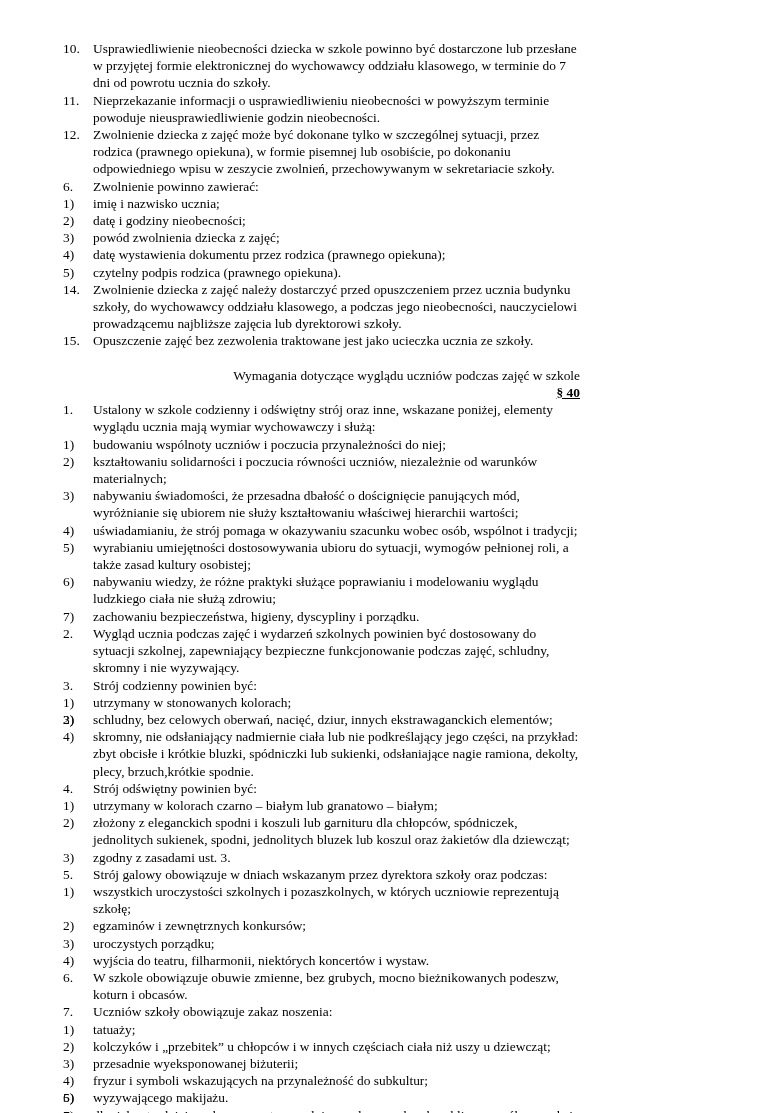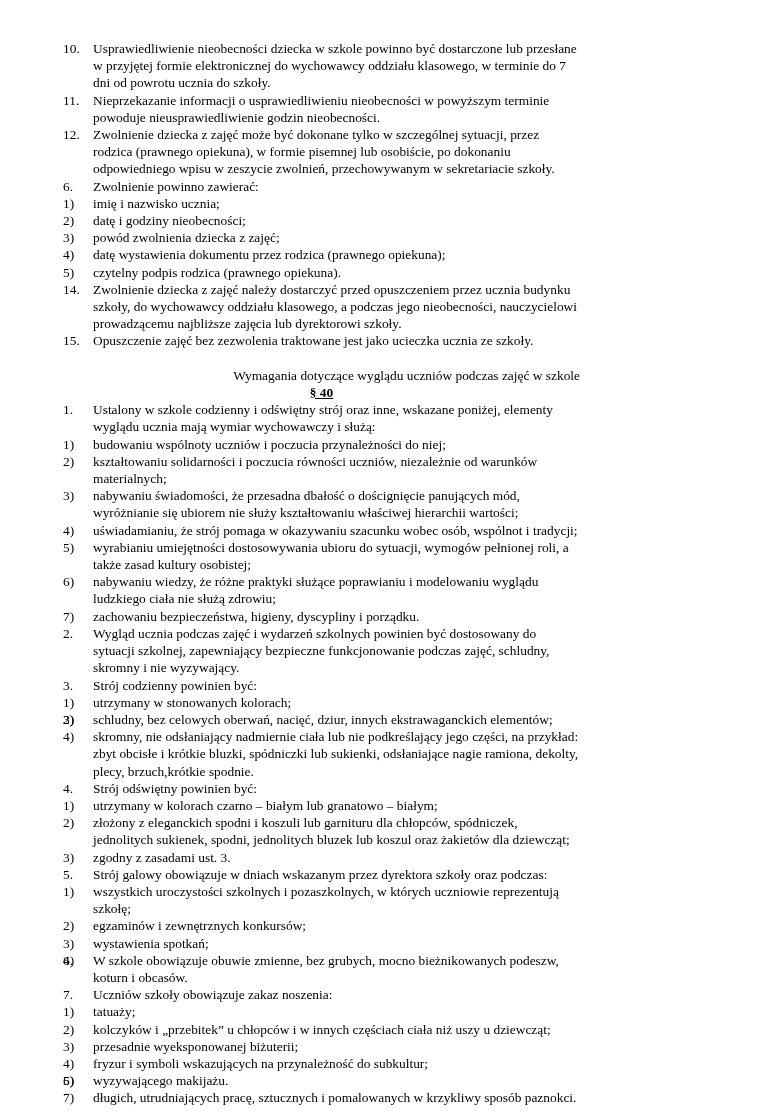--- a/index.html
+++ b/index.html
@@ -34,21 +34,21 @@
     position: absolute;
     left: 0;
     top: 0;
     white-space: nowrap;
   }
   .heading-block {
     text-align: right;
     margin-top: 17.2px;
   }
   .para-mark {
-    text-align: center;
+    text-align: right;
     font-weight: bold;
     text-decoration: underline;
   }
 </style>
 </head>
 <body>
 
 <div class="page">
 
   <div class="doc-list">
@@ -84,22 +84,22 @@
       <div class="doc-item"><span class="marker">2)</span></div>
       <div class="doc-item"><span class="marker">3)</span><span>schludny, bez celowych oberwań, nacięć, dziur, innych ekstrawaganckich elementów;</span></div>
       <div class="doc-item"><span class="marker">4)</span><span>skromny, nie odsłaniający nadmiernie ciała lub nie podkreślający jego części, na przykład: zbyt obcisłe i krótkie bluzki, spódniczki lub sukienki, odsłaniające nagie ramiona, dekolty, plecy, brzuch,krótkie spodnie.</span></div>
       <div class="doc-item"><span class="marker">4.</span><span>Strój odświętny powinien być:</span></div>
       <div class="doc-item"><span class="marker">1)</span><span>utrzymany w kolorach czarno – białym lub granatowo – białym;</span></div>
       <div class="doc-item"><span class="marker">2)</span><span>złożony z eleganckich spodni i koszuli lub garnituru dla chłopców, spódniczek, jednolitych sukienek, spodni, jednolitych bluzek lub koszul oraz żakietów dla dziewcząt;</span></div>
       <div class="doc-item"><span class="marker">3)</span><span>zgodny z zasadami ust. 3.</span></div>
       <div class="doc-item"><span class="marker">5.</span><span>Strój galowy obowiązuje w dniach wskazanym przez dyrektora szkoły oraz podczas:</span></div>
       <div class="doc-item"><span class="marker">1)</span><span>wszystkich uroczystości szkolnych i pozaszkolnych, w których uczniowie reprezentują szkołę;</span></div>
       <div class="doc-item"><span class="marker">2)</span><span>egzaminów i zewnętrznych konkursów;</span></div>
-      <div class="doc-item"><span class="marker">3)</span><span>wystawienia spotkań;</span></div>
-      <div class="doc-item"><span class="marker">4)</span></div>
+      <div class="doc-item"><span class="marker">3)</span><span>uroczystych porządku;</span></div>
+      <div class="doc-item"><span class="marker">4)</span><span>wyjścia do teatru, filharmonii, niektórych koncertów i wystaw.</span></div>
       <div class="doc-item"><span class="marker">6.</span><span>W szkole obowiązuje obuwie zmienne, bez grubych, mocno bieżnikowanych podeszw, koturn i obcasów.</span></div>
       <div class="doc-item"><span class="marker">7.</span><span>Uczniów szkoły obowiązuje zakaz noszenia:</span></div>
       <div class="doc-item"><span class="marker">1)</span><span>tatuaży;</span></div>
       <div class="doc-item"><span class="marker">2)</span><span>kolczyków i „przebitek” u chłopców i w innych częściach ciała niż uszy u dziewcząt;</span></div>
       <div class="doc-item"><span class="marker">3)</span><span>przesadnie wyeksponowanej biżuterii;</span></div>
       <div class="doc-item"><span class="marker">4)</span><span>fryzur i symboli wskazujących na przynależność do subkultur;</span></div>
       <div class="doc-item"><span class="marker">5)</span></div>
       <div class="doc-item"><span class="marker">6)</span><span>wyzywającego makijażu.</span></div>
       <div class="doc-item"><span class="marker">7)</span><span>długich, utrudniających pracę, sztucznych i pomalowanych w krzykliwy sposób paznokci.</span></div>
     </div>

